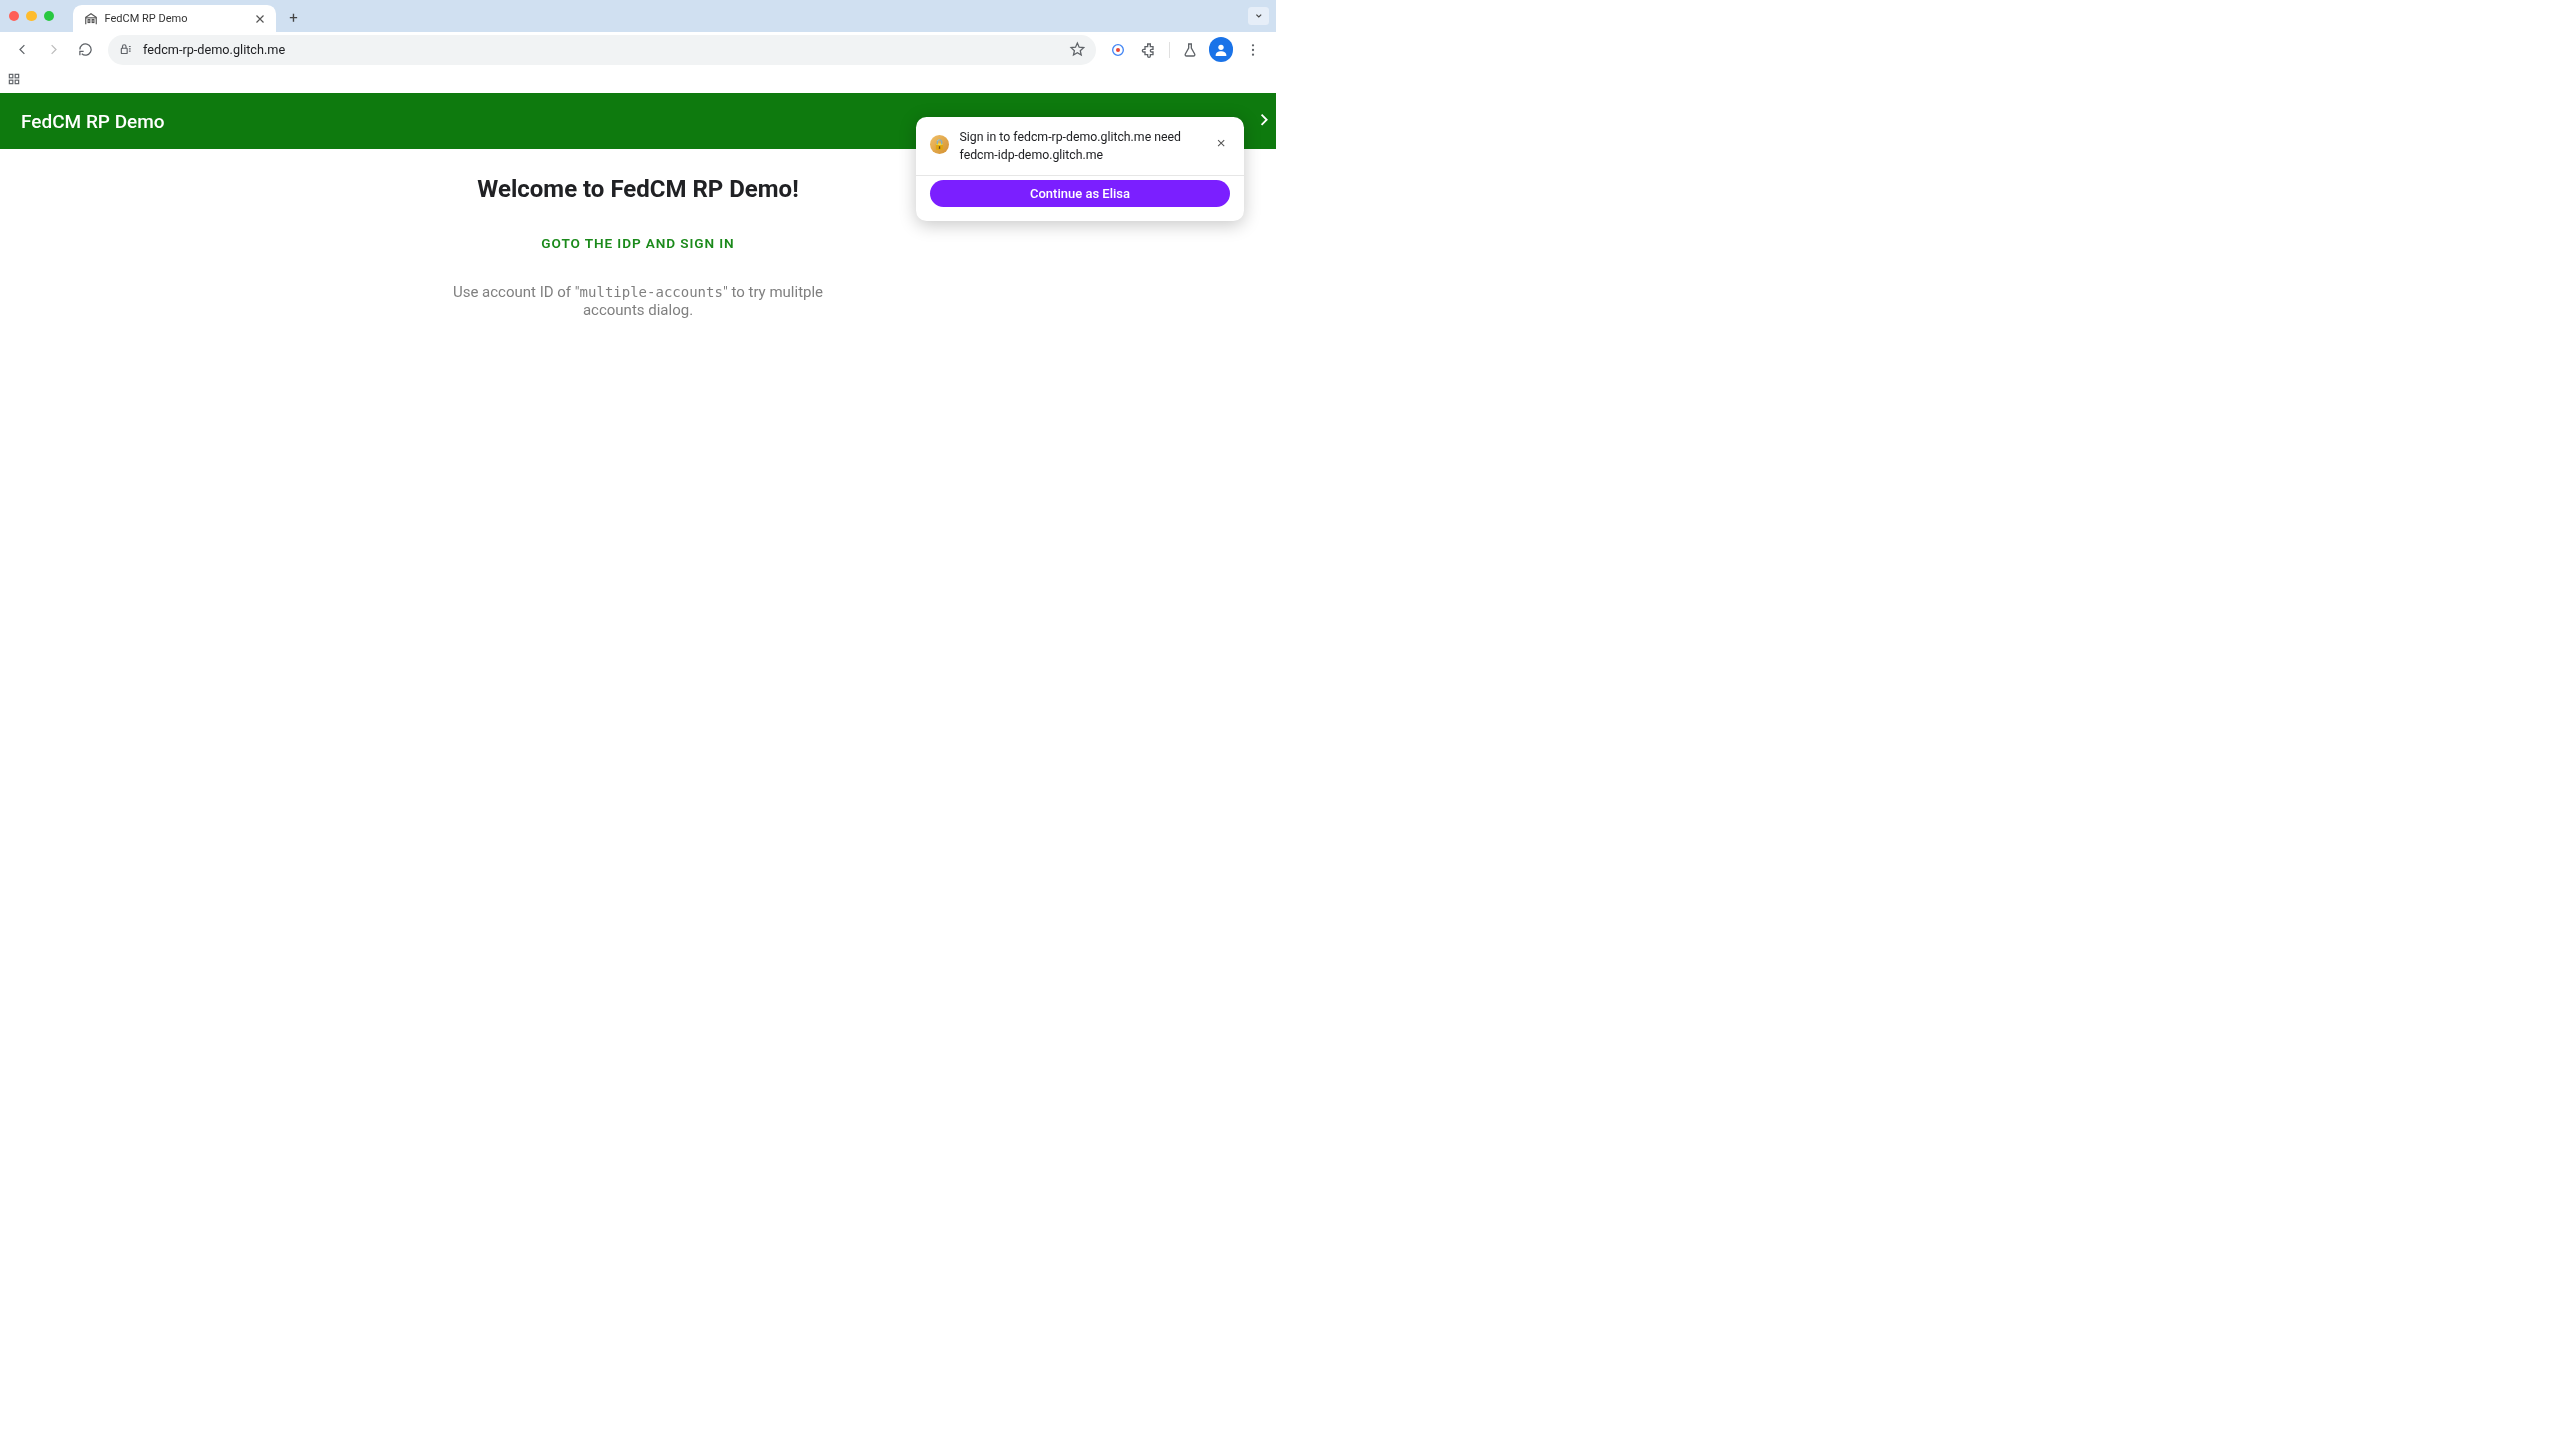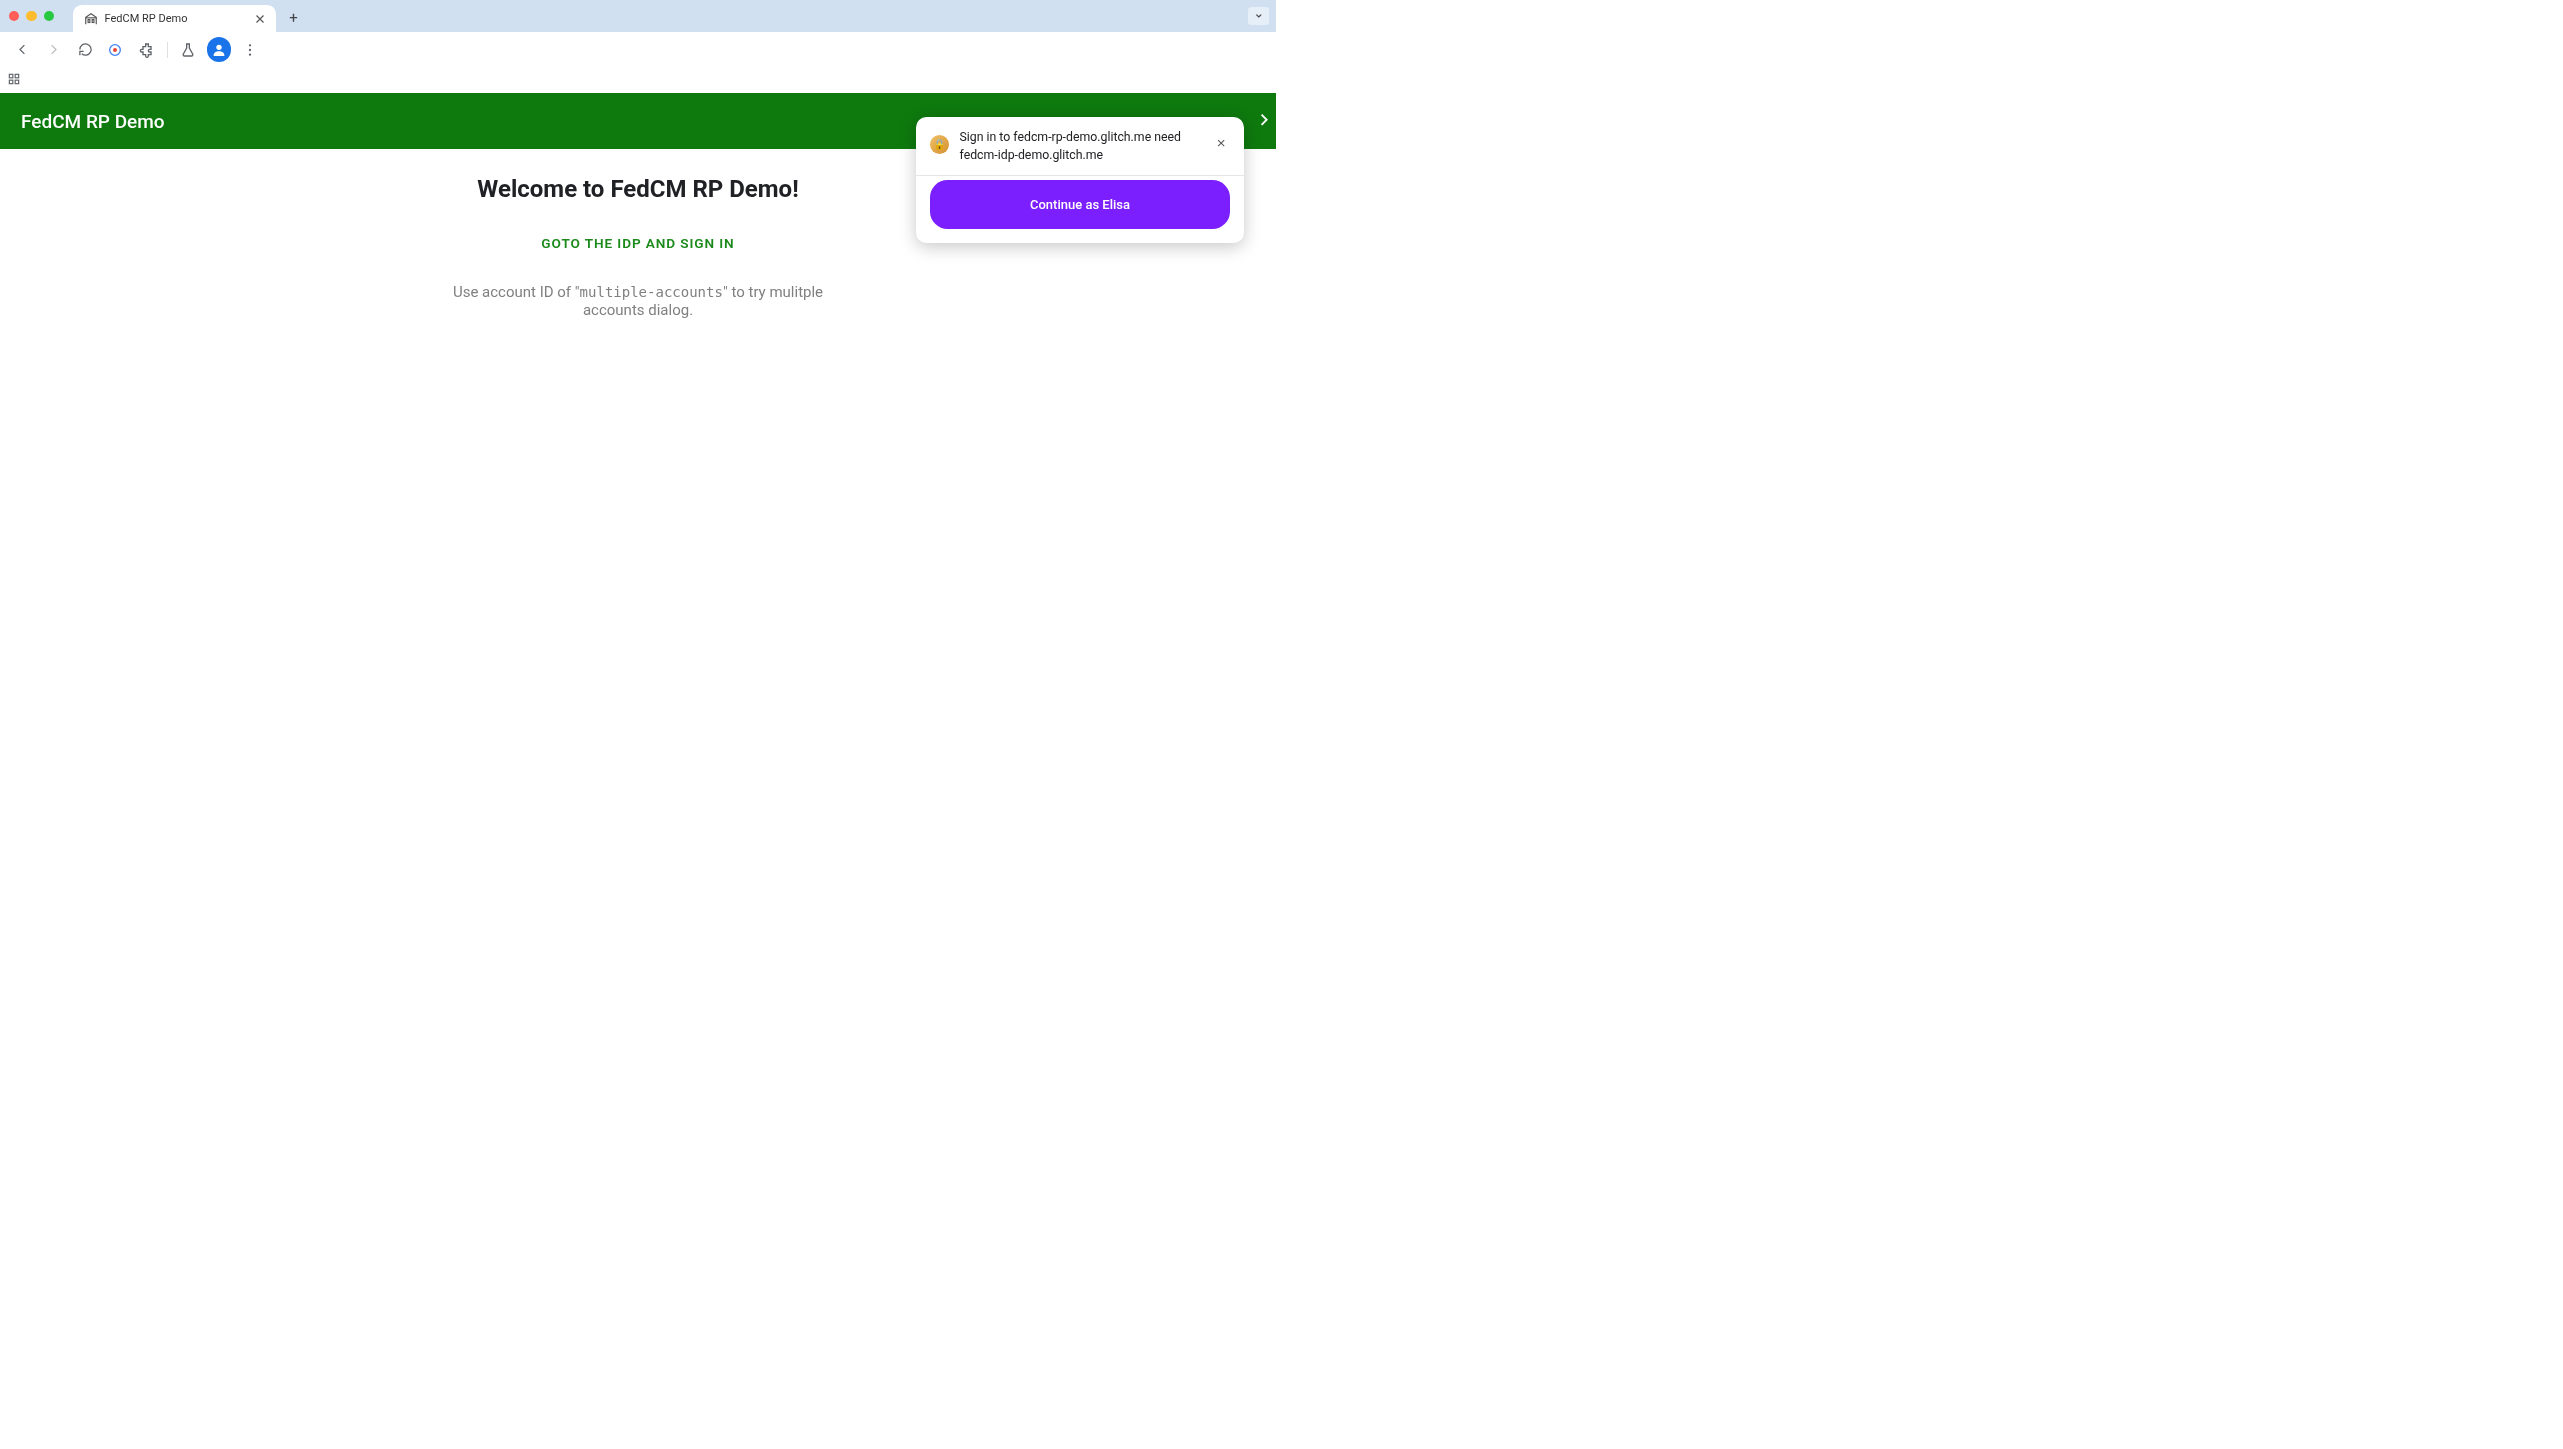--- a/index.html
+++ b/index.html
@@ -64,21 +64,21 @@
     .idp-icon-inner { font-size: 10.5px; color: #5c3a00; }
     .dialog-title { font-size: 12.3px; color: #202124; line-height: 1.45; flex: 1; }
     .dialog-close { width: 17.5px; height: 17.5px; display: flex; align-items: center; justify-content: center; cursor: pointer; color: #555; flex-shrink: 0; margin-top: 5.3px; }
     .dialog-close svg { width: 12.3px; height: 12.3px; }
     .account-row { padding: 10.5px 14px 8.8px; display: flex; align-items: center; gap: 10.5px; cursor: pointer; }
     .avatar { width: 26px; height: 26px; border-radius: 50%; background: linear-gradient(180deg,#e8d4c0 40%,#b0d0b0 40%); overflow: hidden; position: relative; flex-shrink:0; }
     .avatar::after { content:''; position:absolute; top:3.5px; left:8px; width:10.5px; height:10.5px; border-radius:50%; background:#d9b896; }
     .account-info { flex: 1; }
     .account-name { font-size: 12.3px; color: #202124; margin-bottom: 1.8px; }
     .account-email { font-size: 12.3px; color: #5f6368; }
-    .continue-btn { margin: 3.5px 14px 14px; background: #7b1fff; color: #fff; border: none; border-radius: 17.5px; height: 49px; font-size: 13px; font-weight: 500; cursor: pointer; width: calc(100% - 28px); display:flex; align-items:center; justify-content:center; }
+    .continue-btn { margin: 3.5px 14px 14px; background: #7b1fff; color: #fff; border: none; border-radius: 17.5px; height: 27px; font-size: 13px; font-weight: 500; cursor: pointer; width: calc(100% - 28px); display:flex; align-items:center; justify-content:center; }
   </style>
 </head>
 <body>
 
 <div class="tab-bar">
   <div class="traffic-lights">
     <div class="traffic-light tl-red"></div>
     <div class="traffic-light tl-yellow"></div>
     <div class="traffic-light tl-green"></div>
   </div>
@@ -115,20 +115,35 @@
   <div class="nav-btn disabled">
     <svg viewBox="0 0 24 24" fill="none" stroke="currentColor" stroke-width="2">
         <path d="M9 5l7 7-7 7"></path>
       </svg>
   </div>
   <div class="nav-btn">
     <svg viewBox="0 0 24 24" fill="none" stroke="currentColor" stroke-width="2">
         <path d="M3 12a9 9 0 1 1 3 6.7"></path>
         <path d="M3 21v-6h6"></path>
       </svg>
+  </div>
+  <div class="addr-bar">
+    <span class="site-icon">
+      <svg viewBox="0 0 24 24" fill="none" stroke="currentColor" stroke-width="2">
+          <rect x="4" y="9" width="10" height="9" rx="1"></rect>
+          <path d="M6 9V6a3 3 0 016 0v3"></path>
+          <path d="M17 6h3M17 10h3M17 14h3"></path>
+        </svg>
+    </span>
+    <span class="addr-text">fedcm-rp-demo.glitch.me</span>
+    <span class="star-btn">
+      <svg viewBox="0 0 24 24" fill="none" stroke="currentColor" stroke-width="1.8">
+          <path d="M12 3l2.6 5.9 6.4.6-4.8 4.4 1.4 6.3L12 17l-5.6 3.2 1.4-6.3L3 9.5l6.4-.6L12 3z"></path>
+        </svg>
+    </span>
   </div>
   <div class="toolbar-right">
     <div class="tool-icon">
       <svg viewBox="0 0 24 24" fill="none" stroke="#4285f4" stroke-width="2">
           <circle cx="12" cy="12" r="8"></circle>
           <circle cx="12" cy="12" r="3" fill="#ea4335" stroke="none"></circle>
         </svg>
     </div>
     <div class="tool-icon">
       <svg viewBox="0 0 24 24" fill="none" stroke="currentColor" stroke-width="2">

